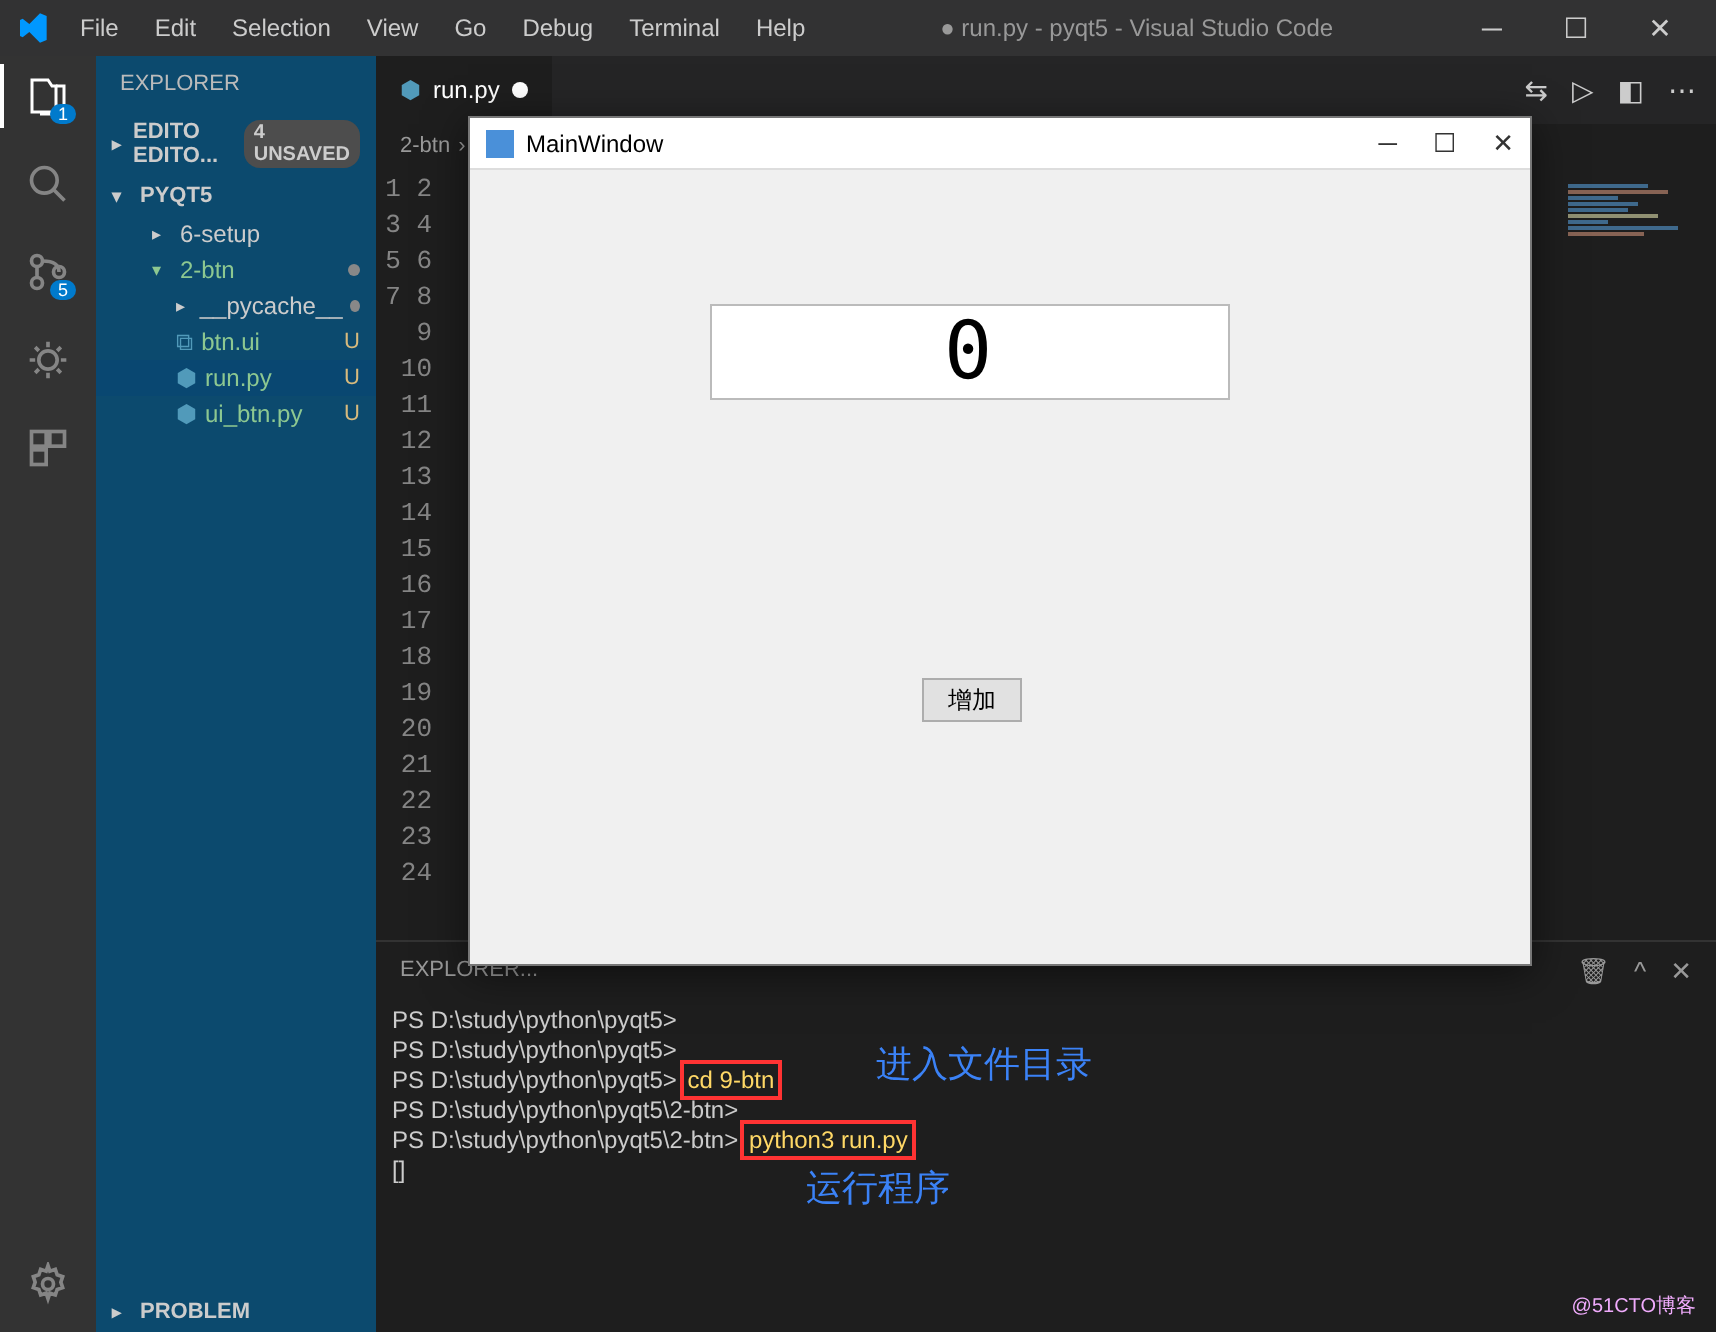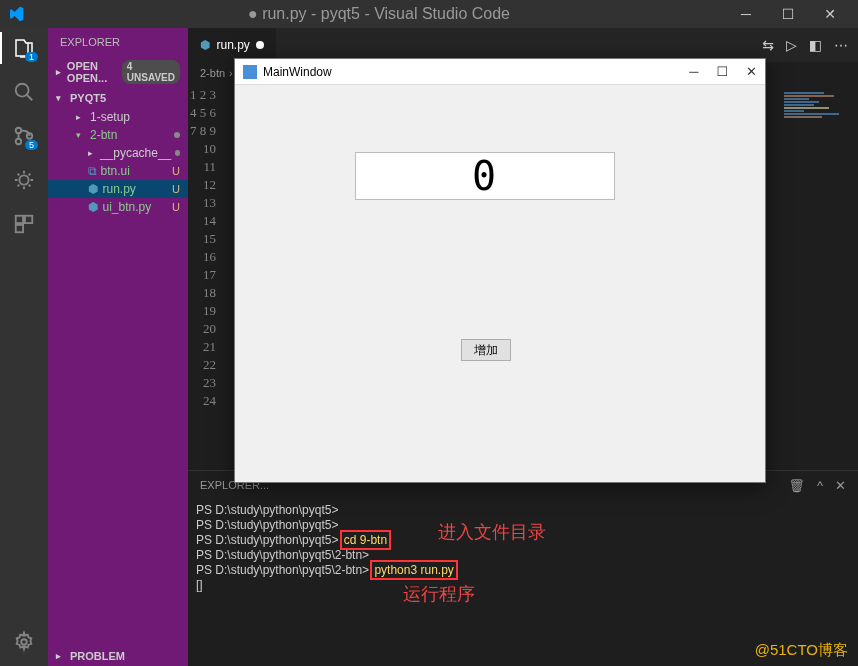--- a/index.html
+++ b/index.html
@@ -3,37 +3,37 @@
 <meta charset="utf-8">
 <style>
 * { margin: 0; padding: 0; box-sizing: border-box; font-family: "Segoe UI", sans-serif; }
 body { width: 858px; height: 666px; background: #1e1e1e; color: #cccccc; font-size: 12px; overflow: hidden; position: relative; }
 
 
 .titlebar { height: 28px; background: #323233; display: flex; align-items: center; padding: 0 8px; }
 .titlebar .logo { width: 16px; height: 16px; margin-right: 8px; }
 .titlebar .menu { display: flex; gap: 2px; }
 .titlebar .menu span { padding: 4px 8px; font-size: 12px; color: #cccccc; }
-.titlebar .title { flex: 1; text-align: center; color: #999; font-size: 16px; }
+.titlebar .title { flex: 1; text-align: center; color: #999; font-size: 12px; }
 .titlebar .win-controls { display: flex; gap: 2px; }
 .titlebar .win-controls span { width: 40px; height: 28px; display: flex; align-items: center; justify-content: center; color: #ccc; font-size: 14px; }
 
 
 .main { display: flex; height: calc(100% - 28px); }
 
 
 .activitybar { width: 48px; background: #333333; display: flex; flex-direction: column; align-items: center; padding-top: 8px; gap: 20px; position: relative; }
 .activitybar .icon { width: 24px; height: 24px; display: flex; align-items: center; justify-content: center; color: #858585; font-size: 20px; position: relative; }
 .activitybar .icon.active { color: #fff; }
 .activitybar .icon.active::before { content: ""; position: absolute; left: -12px; top: -4px; width: 2px; height: 32px; background: #fff; }
 .activitybar .badge { position: absolute; bottom: -2px; right: -2px; background: #007acc; color: #fff; font-size: 9px; border-radius: 8px; padding: 0 4px; }
 .activitybar .settings { margin-top: auto; margin-bottom: 12px; }
 
 
-.sidebar { width: 140px; background: #701a75; display: flex; flex-direction: column; }
+.sidebar { width: 140px; background: #0c4a6e; display: flex; flex-direction: column; }
 .sidebar-header { padding: 8px 12px; font-size: 11px; color: #bbb; display: flex; justify-content: space-between; }
 .section-hdr { padding: 4px 8px; font-size: 11px; font-weight: bold; color: #ccc; display: flex; align-items: center; gap: 4px; }
 .section-hdr .badge2 { background: #4d4d4d; font-size: 10px; padding: 1px 5px; border-radius: 8px; margin-left: auto; }
 .tree-item { padding: 2px 8px 2px 20px; font-size: 12px; color: #ccc; display: flex; align-items: center; gap: 4px; }
 .tree-item.nested1 { padding-left: 28px; }
 .tree-item.nested2 { padding-left: 40px; }
 .tree-item.active { background: #094771; }
 .tree-item .dot { width: 6px; height: 6px; border-radius: 50%; background: #888; margin-left: auto; }
 .tree-item .mod { margin-left: auto; color: #d7ba7d; font-size: 11px; }
 .chev { font-size: 9px; display: inline-block; width: 10px; }
@@ -41,21 +41,21 @@
 
 .editor-area { flex: 1; display: flex; flex-direction: column; background: #1e1e1e; }
 .tabs { height: 34px; background: #252526; display: flex; align-items: center; }
 .tab { height: 100%; padding: 0 12px; display: flex; align-items: center; gap: 6px; background: #1e1e1e; font-size: 12px; color: #fff; }
 .tab .close-dot { width: 8px; height: 8px; border-radius: 50%; background: #fff; }
 .tab-actions { margin-left: auto; display: flex; gap: 12px; padding-right: 10px; color: #ccc; }
 .tab-actions span { font-size: 14px; }
 .breadcrumb { height: 22px; padding: 0 12px; font-size: 11px; color: #999; display: flex; align-items: center; gap: 4px; }
 
 .code-area { flex: 1; display: flex; position: relative; }
-.gutter { width: 40px; text-align: right; padding-right: 12px; color: #858585; font-family: Liberation Serif, serif; font-size: 13px; line-height: 18px; padding-top: 2px; }
+.gutter { width: 40px; text-align: right; padding-right: 12px; color: #858585; font-family: Liberation Mono, monospace; font-size: 13px; line-height: 18px; padding-top: 2px; }
 .code-body { flex: 1; position: relative; }
 .minimap { position: absolute; right: 0; top: 0; width: 80px; height: 100%; background: #1e1e1e; opacity: 0.6; }
 .minimap-content { position: absolute; top: 8px; left: 6px; width: 60px; }
 .minimap-line { height: 2px; margin-bottom: 1px; background: #569cd6; }
 
 
 .dialog { position: absolute; left: 234px; top: 58px; width: 532px; height: 425px; background: #f0f0f0; border: 1px solid #777; box-shadow: 0 4px 20px rgba(0,0,0,0.5); color: #000; z-index: 10; }
 .dialog-title { height: 26px; background: #fff; display: flex; align-items: center; padding: 0 8px; font-size: 12px; border-bottom: 1px solid #ddd; }
 .dialog-title .icon2 { width: 14px; height: 14px; margin-right: 6px; background: #4a90d9; }
 .dialog-title .controls { margin-left: auto; display: flex; gap: 18px; }
@@ -64,31 +64,41 @@
 .lcd { position: absolute; left: 120px; top: 67px; width: 260px; height: 48px; border: 1px solid #bbb; background: #fff; display: flex; align-items: center; justify-content: center; }
 .lcd-text { font-family: "DS-Digital", monospace; font-size: 40px; color: #000; letter-spacing: 2px; }
 .btn1 { position: absolute; left: 226px; top: 254px; width: 50px; height: 22px; background: #e1e1e1; border: 1px solid #adadad; font-size: 12px; display: flex; align-items: center; justify-content: center; }
 
 
 .terminal-area { height: 196px; background: #1e1e1e; border-top: 1px solid #333; display: flex; flex-direction: column; position: relative; }
 .term-tabs { height: 28px; display: flex; align-items: center; padding: 0 12px; gap: 16px; font-size: 11px; color: #999; }
 .term-tabs .actions { margin-left: auto; display: flex; gap: 12px; font-size: 13px; }
 .term-body { flex: 1; padding: 4px 8px; font-family: Consolas, monospace; font-size: 12px; color: #ccc; line-height: 15px; white-space: pre; position: relative; }
 .hl-box { outline: 2px solid #ff3333; display: inline; padding: 1px 2px; }
-.annot { position: absolute; color: #ef4444; font-size: 18px; font-family: sans-serif; }
-
-.watermark { position: absolute; right: 10px; bottom: 6px; color: #eab308; font-size: 15px; z-index: 20; }
+.annot { position: absolute; color: #3b82f6; font-size: 18px; font-family: sans-serif; }
+
+.watermark { position: absolute; right: 10px; bottom: 6px; color: #f0abfc; font-size: 10px; z-index: 20; }
 </style>
 </head>
 <body>
 
 <div class="titlebar">
   <svg class="logo" viewBox="0 0 24 24">
       <path fill="#0098ff" d="M23 3l-5-2-8 8-5-4-2 1v12l2 1 5-4 8 8 5-2V3z"></path>
     </svg>
+  <div class="menu">
+    <span>File</span>
+    <span>Edit</span>
+    <span>Selection</span>
+    <span>View</span>
+    <span>Go</span>
+    <span>Debug</span>
+    <span>Terminal</span>
+    <span>Help</span>
+  </div>
   <div class="title">● run.py - pyqt5 - Visual Studio Code</div>
   <div class="win-controls">
     <span>─</span>
     <span>☐</span>
     <span>✕</span>
   </div>
 </div>
 
 <div class="main">
 
@@ -135,30 +145,30 @@
         </svg>
     </div>
   </div>
 
   <div class="sidebar">
     <div class="sidebar-header">
       <span>EXPLORER</span>
     </div>
     <div class="section-hdr">
       <span class="chev">▸</span>
-      <span>OPEN OPEN...</span>
+      <span>EDITO EDITO...</span>
       <span class="badge2">4 UNSAVED</span>
     </div>
     <div class="section-hdr">
       <span class="chev">▾</span>
       <span>PYQT5</span>
     </div>
     <div class="tree-item nested1">
       <span class="chev">▸</span>
-      <span>1-setup</span>
+      <span>6-setup</span>
     </div>
     <div class="tree-item nested1" style="color:#8dc891">
       <span class="chev">▾</span>
       <span>2-btn</span>
       <span class="dot"></span>
     </div>
     <div class="tree-item nested2">
       <span class="chev">▸</span>
       <span>__pycache__</span>
       <span class="dot"></span>

